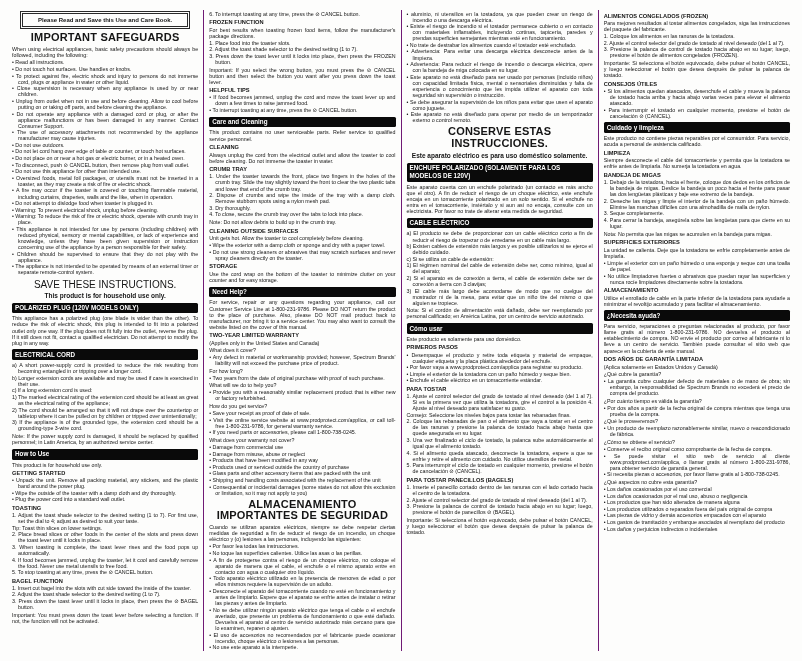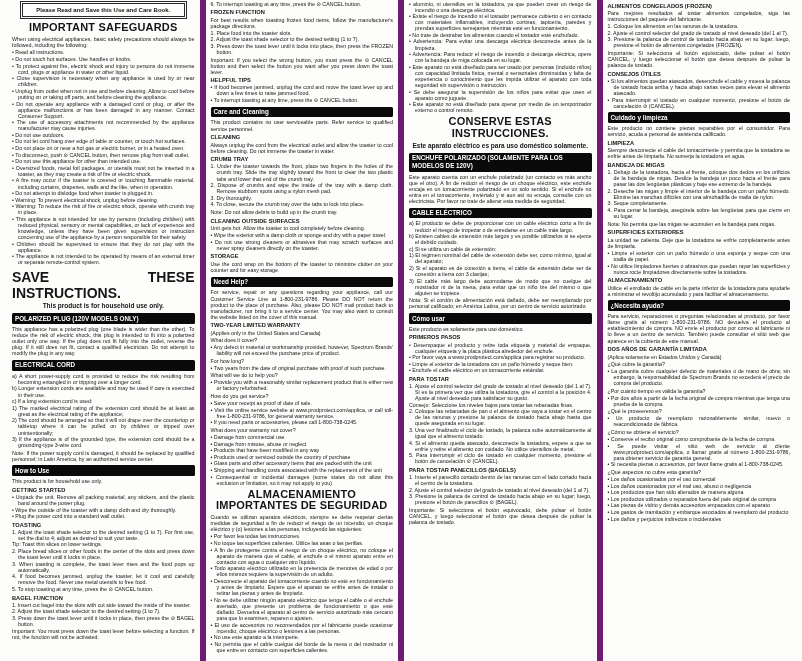--- a/index.html
+++ b/index.html
@@ -1,38 +1,38 @@
 <!DOCTYPE html>
 <html><head>
 <meta charset="utf-8">
 <style>
   html, body { margin: 0; padding: 0; background: #ffffff; }
   .page {
     width: 802px; height: 661px; box-sizing: border-box;
     background: #fdfdfc; color: #151515;
     font-family: "Liberation Sans", sans-serif;
-    padding: 0 7px; overflow: hidden;
+    padding: 10px 7px; overflow: hidden;
   }
   .columns { display: flex; height: 100%; }
   .col {
     flex: 1 1 0; padding: 0 5px; overflow: hidden;
     font-size: 5.3px; line-height: 1.15; text-align: justify;
   }
-  .col + .col { border-left: 6px solid #701a75; }
+  .col + .col { border-left: 1px solid #701a75; }
 
   .banner {
     border: 1px solid #2a2a2a; outline: 1px solid #2a2a2a; outline-offset: 1px;
     margin: 3px 10px 5px; padding: 2.5px 3px;
     font-size: 6px; font-weight: bold; text-align: center; line-height: 1.2;
   }
   .h1 {
     font-size: 11px; font-weight: bold; text-align: center;
     line-height: 1.05; margin: 3px 0 2.5px; letter-spacing: .2px;
   }
-  .h2 { font-size: 14px; font-weight: bold; margin: 3.5px 0 1px; }
+  .h2 { font-size: 10px; font-weight: normal; text-align: center; margin: 3.5px 0 1px; }
   .h3 { font-size: 6.5px; font-weight: bold; text-align: center; margin: 0 0 2.5px; }
   .bar {
     background: #0a0a0a; color: #ffffff; font-weight: bold;
     font-size: 6.3px; line-height: 1.25; padding: 1.5px 3px;
     margin: 3.5px 0 2px; border-radius: 1.5px; text-align: left;
   }
   .h4 { font-size: 5.7px; font-weight: bold; margin: 2.5px 0 .5px; text-align: left; }
   .p  { margin: 1px 0; }
   .ul, .ol { margin: .5px 0 1.5px; }
   .li { margin: .5px 0; padding-left: 6px; text-indent: -6px; }

